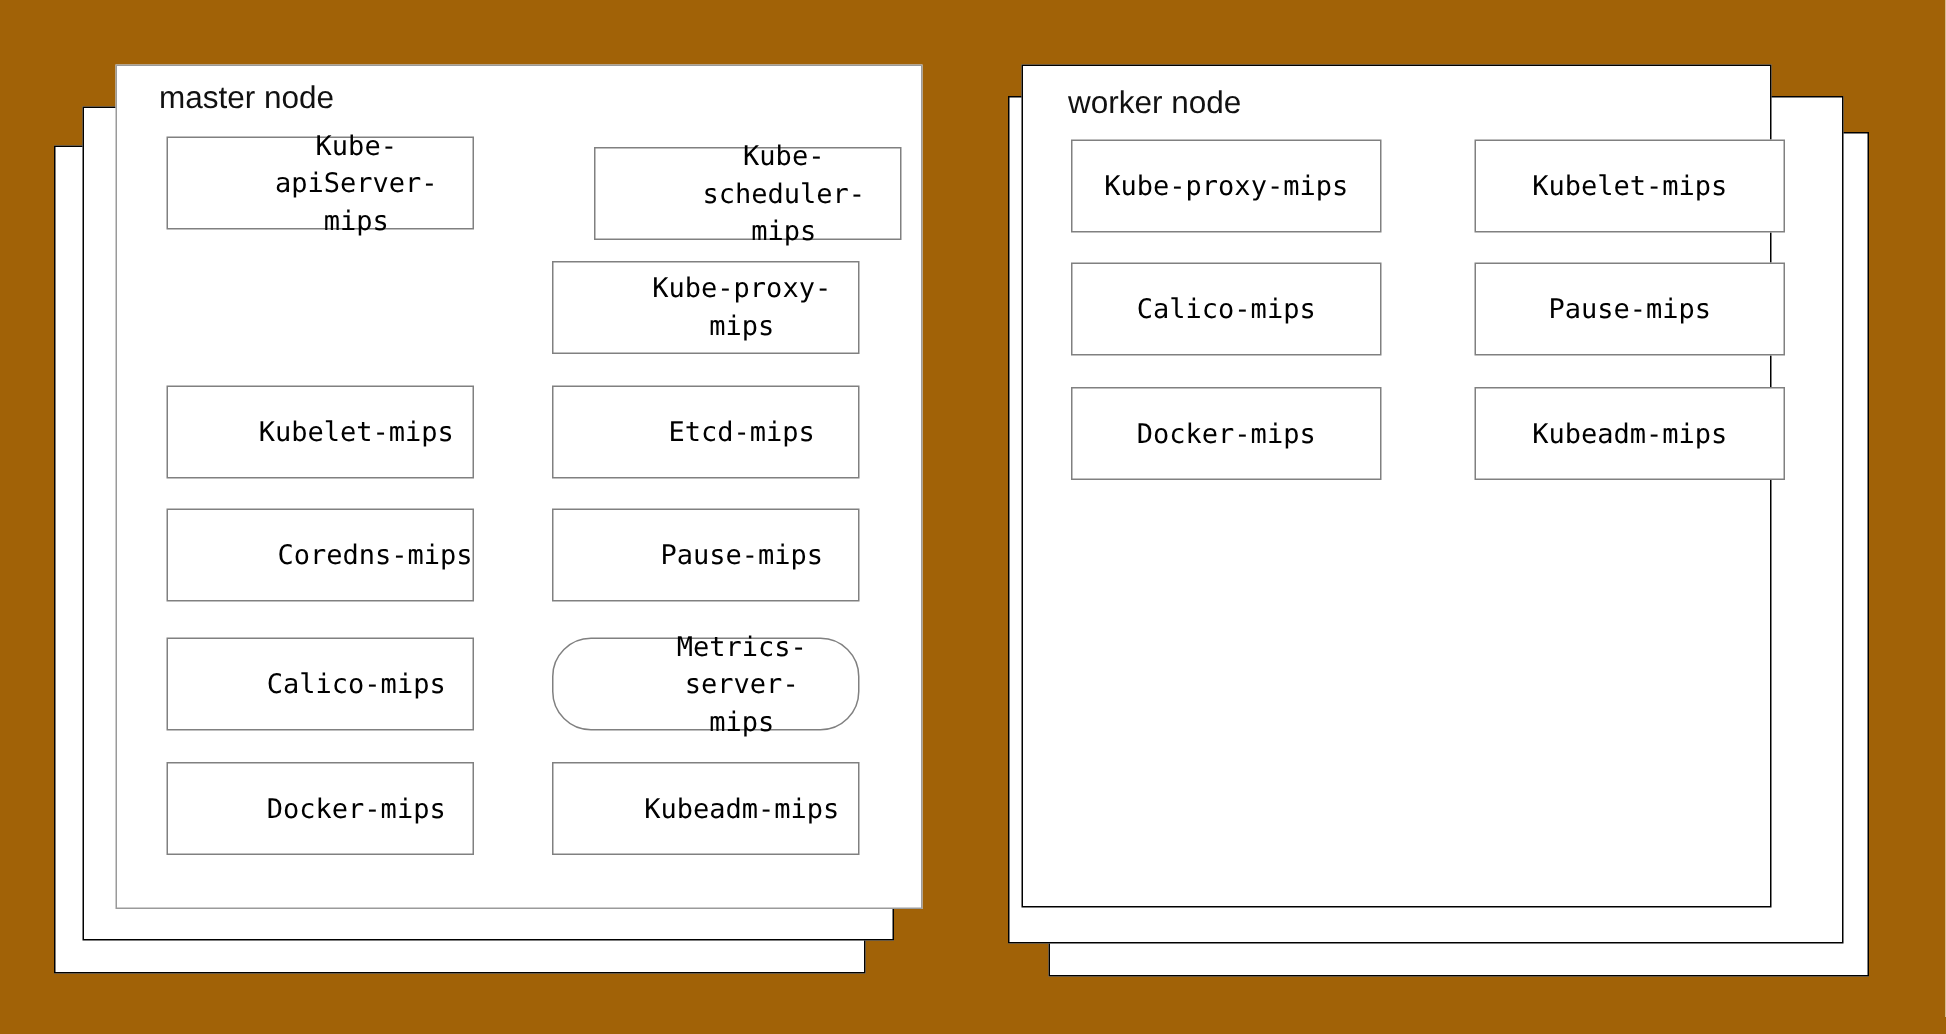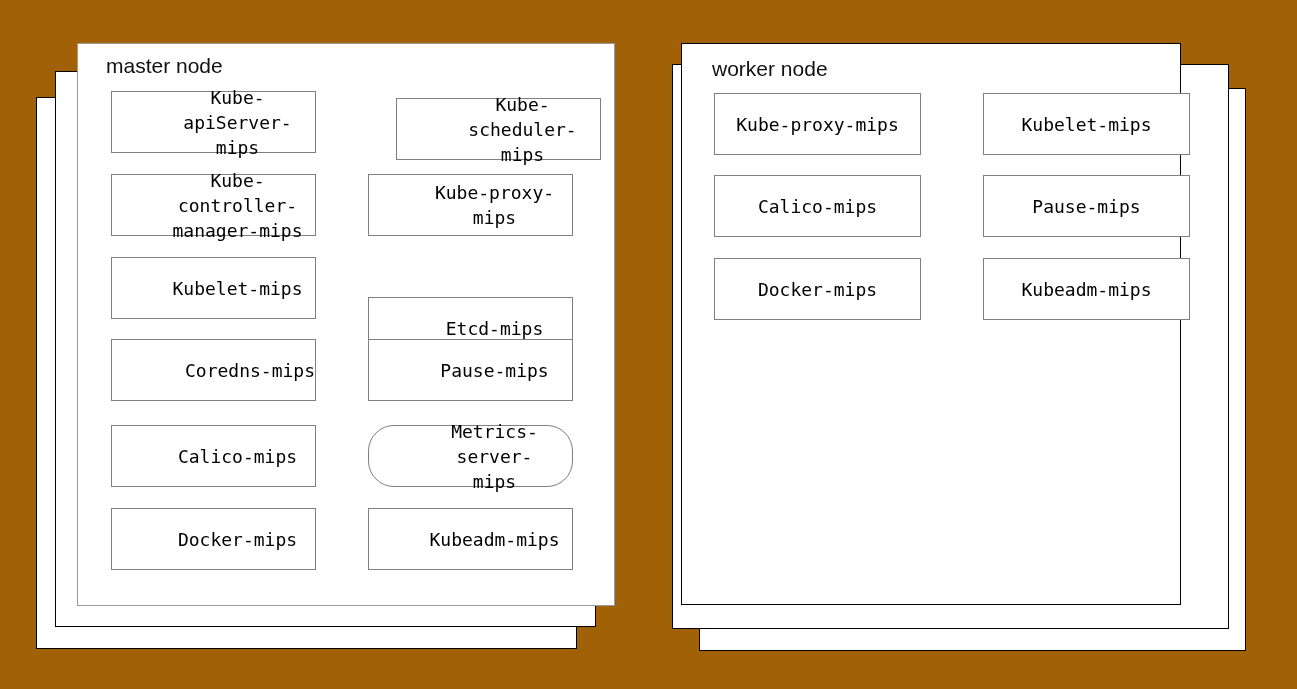--- a/index.html
+++ b/index.html
@@ -75,31 +75,27 @@
       <div class="panel-title" style="left:28px; top:10px;">master node</div>
 
       <div class="component-box master-box" style="left:33px;  top:47px;">
         <span>Kube-apiServer-
 mips</span>
       </div>
       <div class="component-box master-box" style="left:290px; top:54px;margin-left:28px;">
         <span>Kube-scheduler-
 mips</span>
       </div>
-      <div class="component-box master-box" style="left:33px;  top:130px;">
-        <span>Kube-controller-
-manager-mips</span>
-      </div>
       <div class="component-box master-box" style="left:290px; top:130px;">
         <span>Kube-proxy-mips</span>
       </div>
       <div class="component-box master-box" style="left:33px;  top:213px;">
         <span>Kubelet-mips</span>
       </div>
-      <div class="component-box master-box" style="left:290px; top:213px;margin-top:40px;">
+      <div class="component-box master-box" style="left:290px; top:213px;">
         <span>Etcd-mips</span>
       </div>
       <div class="component-box master-box" style="left:33px;  top:295px;justify-content:flex-end;">
         <span>Coredns-mips</span>
       </div>
       <div class="component-box master-box" style="left:290px; top:295px;">
         <span>Pause-mips</span>
       </div>
       <div class="component-box master-box" style="left:33px;  top:381px;">
         <span>Calico-mips</span>

